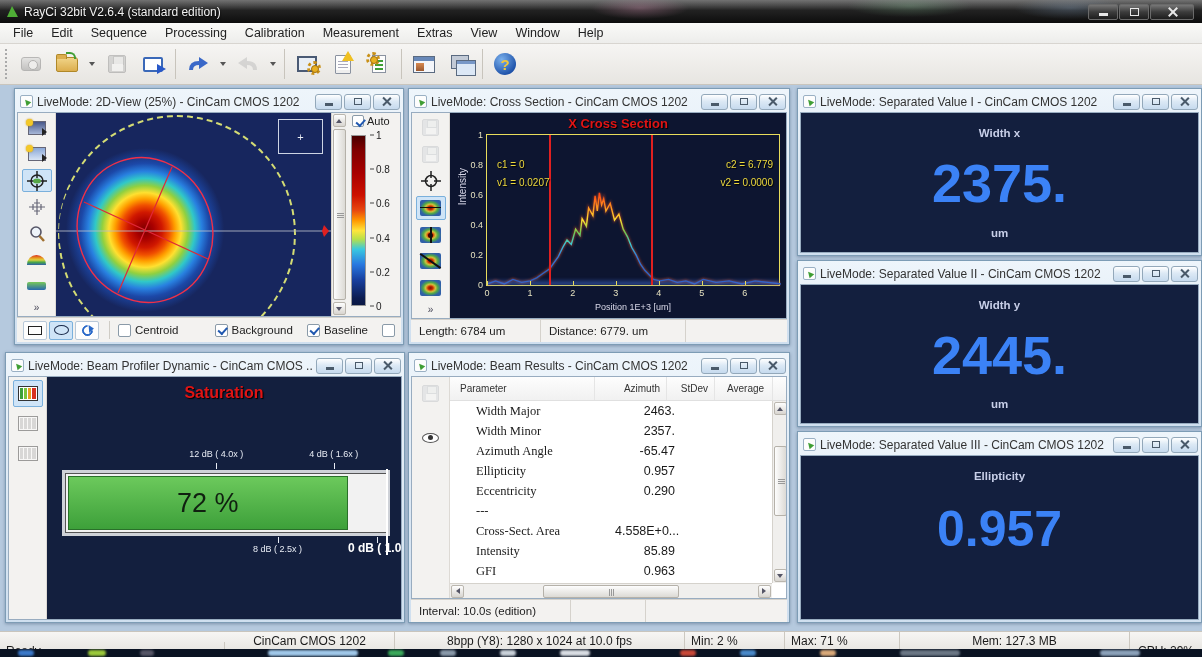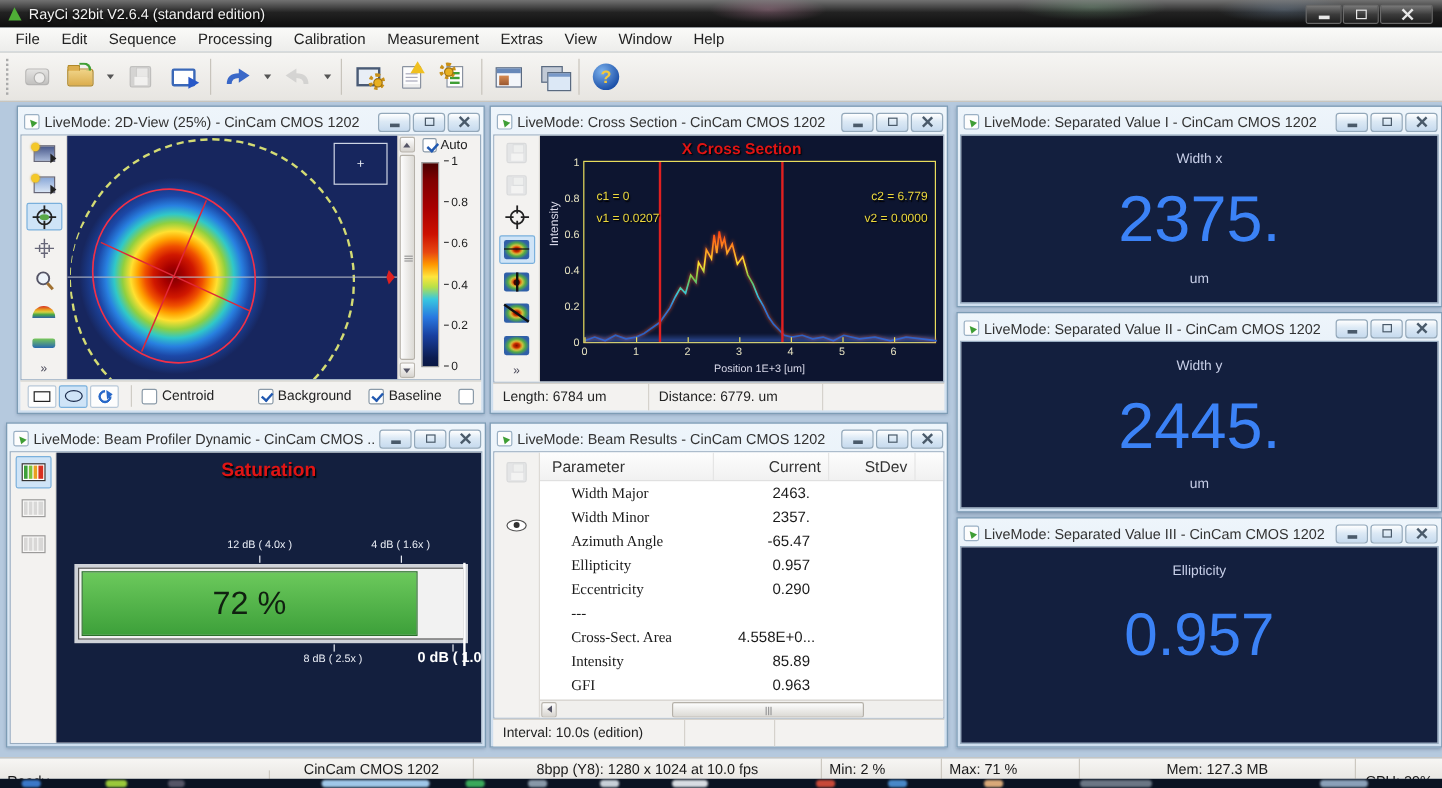--- a/index.html
+++ b/index.html
@@ -181,39 +181,39 @@
   .cursor-line { position:absolute; top:0; bottom:0; width:1.5px; background:#e02020; }
   .ann { position:absolute; color:#ecd83c; font-size:10px; text-shadow:1px 1px 1px #000; }
   #ylab { position:absolute; left:7px; top:55px; color:#d8d8e8; font-size:10px; writing-mode:vertical-rl; transform:rotate(180deg); }
   #xlab { position:absolute; left:36px; width:294px; top:189px; text-align:center; color:#d8d8e8; font-size:9px; }
   .noise-band { position:absolute; left:0; right:0; bottom:0; height:7px;
     background:linear-gradient(rgba(60,110,230,0), rgba(70,120,235,.55)); filter:blur(1px); }
   .status-row { height:23px; background:#f3f2f0; border-top:1px solid #d5d2cc; display:flex; align-items:center; font-size:11.5px; color:#222; }
   .status-row .seg { padding:0 8px; height:100%; display:flex; align-items:center; border-right:1px solid #d5d2cc; }
 
   
-  .sep-body { flex:1; background:#131f3e; display:flex; flex-direction:column; align-items:center; justify-content:space-between; padding:14px 0 12px 0; }
+  .sep-body { flex:1; background:#131f3e; display:flex; flex-direction:column; align-items:center; justify-content:space-between; padding:14px 0 12px 0;font-weight:bold; }
   .sep-label { color:#c8cfe8; font-size:11.5px; }
   .sep-value { color:#3b82f6; font-size:54px; line-height:1; }
   .sep-unit { color:#c8cfe8; font-size:11.5px; min-height:13px; }
 
   
   #dyn-canvas { flex:1; position:relative; background:#131f3e; overflow:hidden; }
   #dyn-heading { position:absolute; top:7px; left:0; right:0; text-align:center; color:#e01414; font-weight:bold; font-size:16px; text-shadow:1px 1px 1px #000; }
   .dyn-lbl { position:absolute; transform:translateX(-50%); font-size:9px; color:#e8ecf4; white-space:nowrap; }
   .dyn-tick { position:absolute; width:1px; height:6px; background:#e8ecf4; }
   #dyn-track { position:absolute; left:18px; top:96px; width:322px; height:60px; background:#f2f2f2; border:1px solid #555; box-shadow:0 0 0 3px rgba(255,255,255,.8); }
   #green-fill { position:absolute; left:2px; top:2px; bottom:2px; background:linear-gradient(#6cc95c,#3da03a); border:1px solid #2a702a; display:flex; align-items:center; justify-content:center; }
   #green-fill span { color:#102010; font-size:27px; }
   #dyn-zeroline { position:absolute; left:339px; top:92px; width:2px; height:86px; background:#fff; }
   #dyn-zero { position:absolute; left:301px; top:164px; color:#fff; font-weight:bold; font-size:12px; white-space:nowrap; }
 
   
   #res-table { flex:1; position:relative; background:#fff; }
-  .thead { display:flex; height:24px; background:linear-gradient(#fdfdfd,#f1f1f1); border-bottom:1px solid #e0e0e0; align-items:center; font-size:13px; color:#333;gap:24px; }
+  .thead { display:flex; height:24px; background:linear-gradient(#fdfdfd,#f1f1f1); border-bottom:1px solid #e0e0e0; align-items:center; font-size:10px; color:#333; }
   .th { height:100%; display:flex; align-items:center; border-right:1px solid #e5e5e5; padding:0 6px; }
   .th.c1 { width:145px; padding-left:10px; }
   .th.c2 { width:72px; justify-content:flex-end; }
   .th.c3 { width:48px; justify-content:flex-end; }
   .th.c4 { width:58px; justify-content:flex-start; padding-left:12px; }
   .trow { display:flex; height:20px; align-items:center; font-size:12.5px; color:#1a1a1a; }
   .tc { padding:0 6px; }
   .tc.p { width:145px; padding-left:26px;font-family:Liberation Serif, serif; }
   .tc.c { width:72px; text-align:right;margin-left:14px; }
   .tc.sd { width:48px; text-align:right; }
@@ -712,21 +712,21 @@
           <span class="tbtn dim">
               <span class="icon-floppy-s"></span>
             </span>
           <span class="tbtn" style="margin-top:14px;">
               <span class="icon-eye"></span>
             </span>
         </div>
         <div id="res-table">
           <div class="thead">
             <span class="th c1">Parameter</span>
-            <span class="th c2">Current</span>
+            <span class="th c2">Azimuth</span>
             <span class="th c3">StDev</span>
             <span class="th c4">Average</span>
           </div>
           <div id="rbody">
               <div class="trow">
                 <span class="tc p">Width Major</span>
                 <span class="tc c">2463.</span>
                 <span class="tc sd"></span>
                 <span class="tc av"></span>
               </div>

